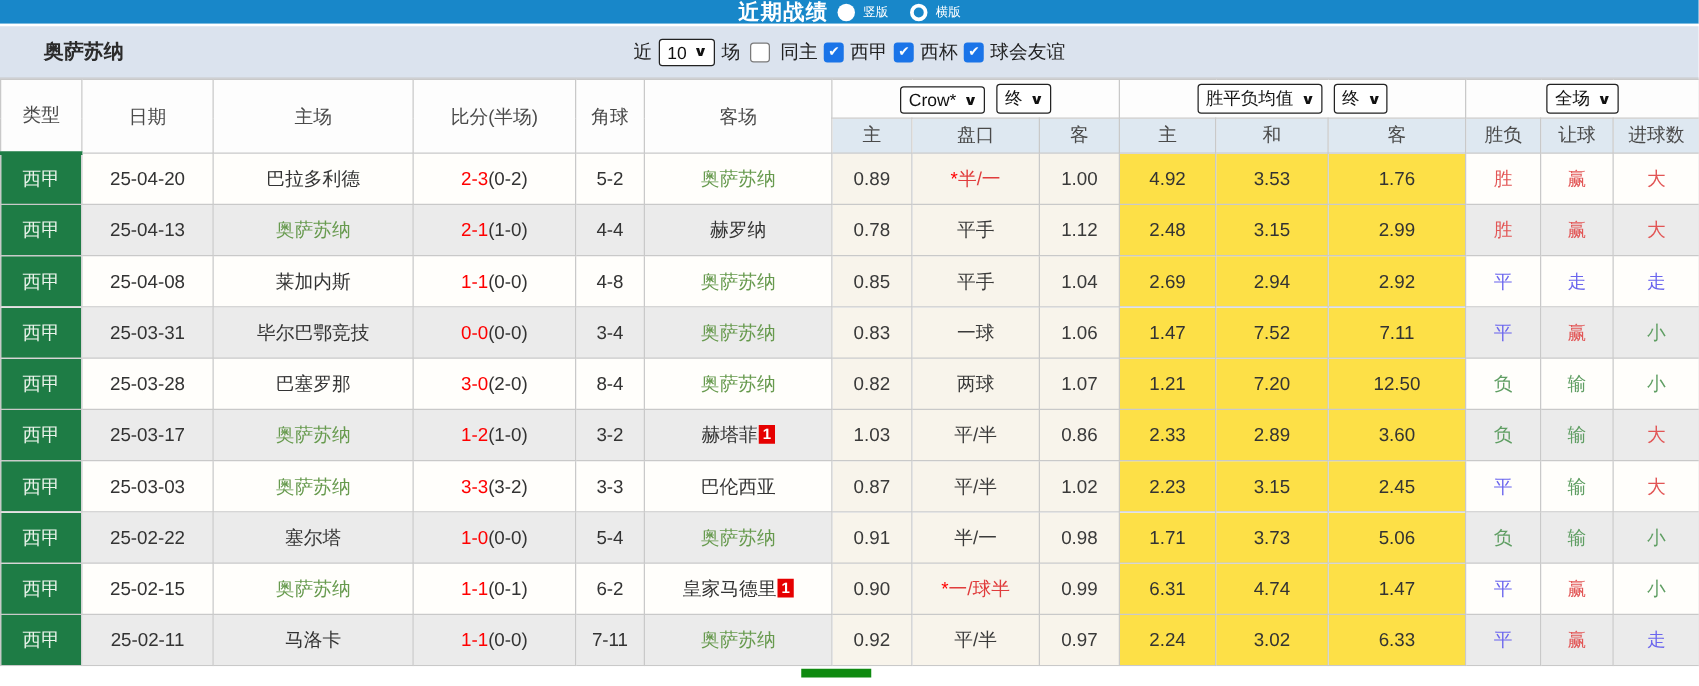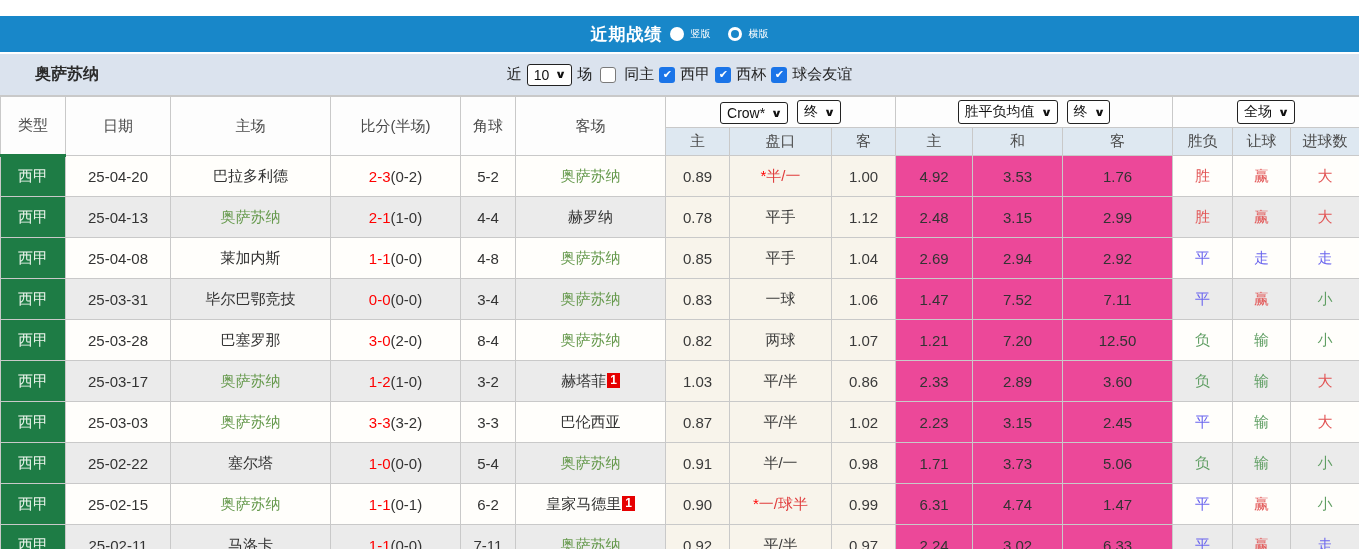--- a/index.html
+++ b/index.html
@@ -3,22 +3,22 @@
 <meta charset="utf-8">
 <style>
   html,body{margin:0;padding:0;}
   body{
     width:1359px;height:549px;overflow:hidden;background:#fff;
     font-family:"Liberation Sans","DejaVu Sans",sans-serif;
     -webkit-font-smoothing:antialiased;
   }
   
   .topbar{
-    height:36px;background:#1887c9;display:flex;align-items:center;justify-content:center;
-    color:#fff;gap:7px;margin-top:16px;
+    height:19px;background:#1887c9;display:flex;align-items:center;justify-content:center;
+    color:#fff;gap:7px;
   }
   .topbar .title{font-size:17px;font-weight:bold;letter-spacing:1px;}
   .topbar .opt-label{font-size:10px;}
   .radio-on{width:14px;height:14px;border-radius:50%;background:#fff;display:inline-block;}
   .radio-off{width:8px;height:8px;border-radius:50%;border:3.5px solid #fff;background:transparent;display:inline-block;margin-left:10px;}
   .gap2{height:2px;background:#fff;}
   
   .filterbar{
     height:42px;background:#dbe3ee;display:flex;align-items:center;position:relative;
     border-bottom:1px solid #c9c9c9;box-sizing:border-box;
@@ -41,21 +41,21 @@
   thead .lbl-row th{height:27px;}
   thead th.span2{height:57px;}
   thead th.type-th{border-bottom:3px solid #1e7c45;}
   .ctrl-group{display:flex;align-items:flex-end;justify-content:center;gap:9px;}
   tbody tr{height:41px;}
   tbody tr:nth-child(odd){background:#fffefb;}
   tbody tr:nth-child(even){background:#ebebeb;}
   td.type-cell{background:#1e7c45;color:#e9f3ea;font-size:15px;}
   td.plain{font-size:15px;color:#333;}
   td.odds{background:#f8f4eb;font-size:15px;color:#3a3a3a;}
-  td.avg{background:#ec4899;font-size:15px;color:#333;}
+  td.avg{background:#fde047;font-size:15px;color:#333;}
   td.res{font-size:15px;}
   .team{color:#333;}
   .team.focus{color:#679a4e;}
   .score-ft{color:#ff0000;}
   .score-ht{color:#333;}
   .card{display:inline-block;background:#e60000;color:#fff;font-size:12px;font-weight:bold;
         padding:1px 3px;line-height:13px;margin-left:1px;vertical-align:2px;}
   .card:empty{display:none;}
   .star{color:#ff0000;}
   .starred .hc-text{color:#e03c3c;}

